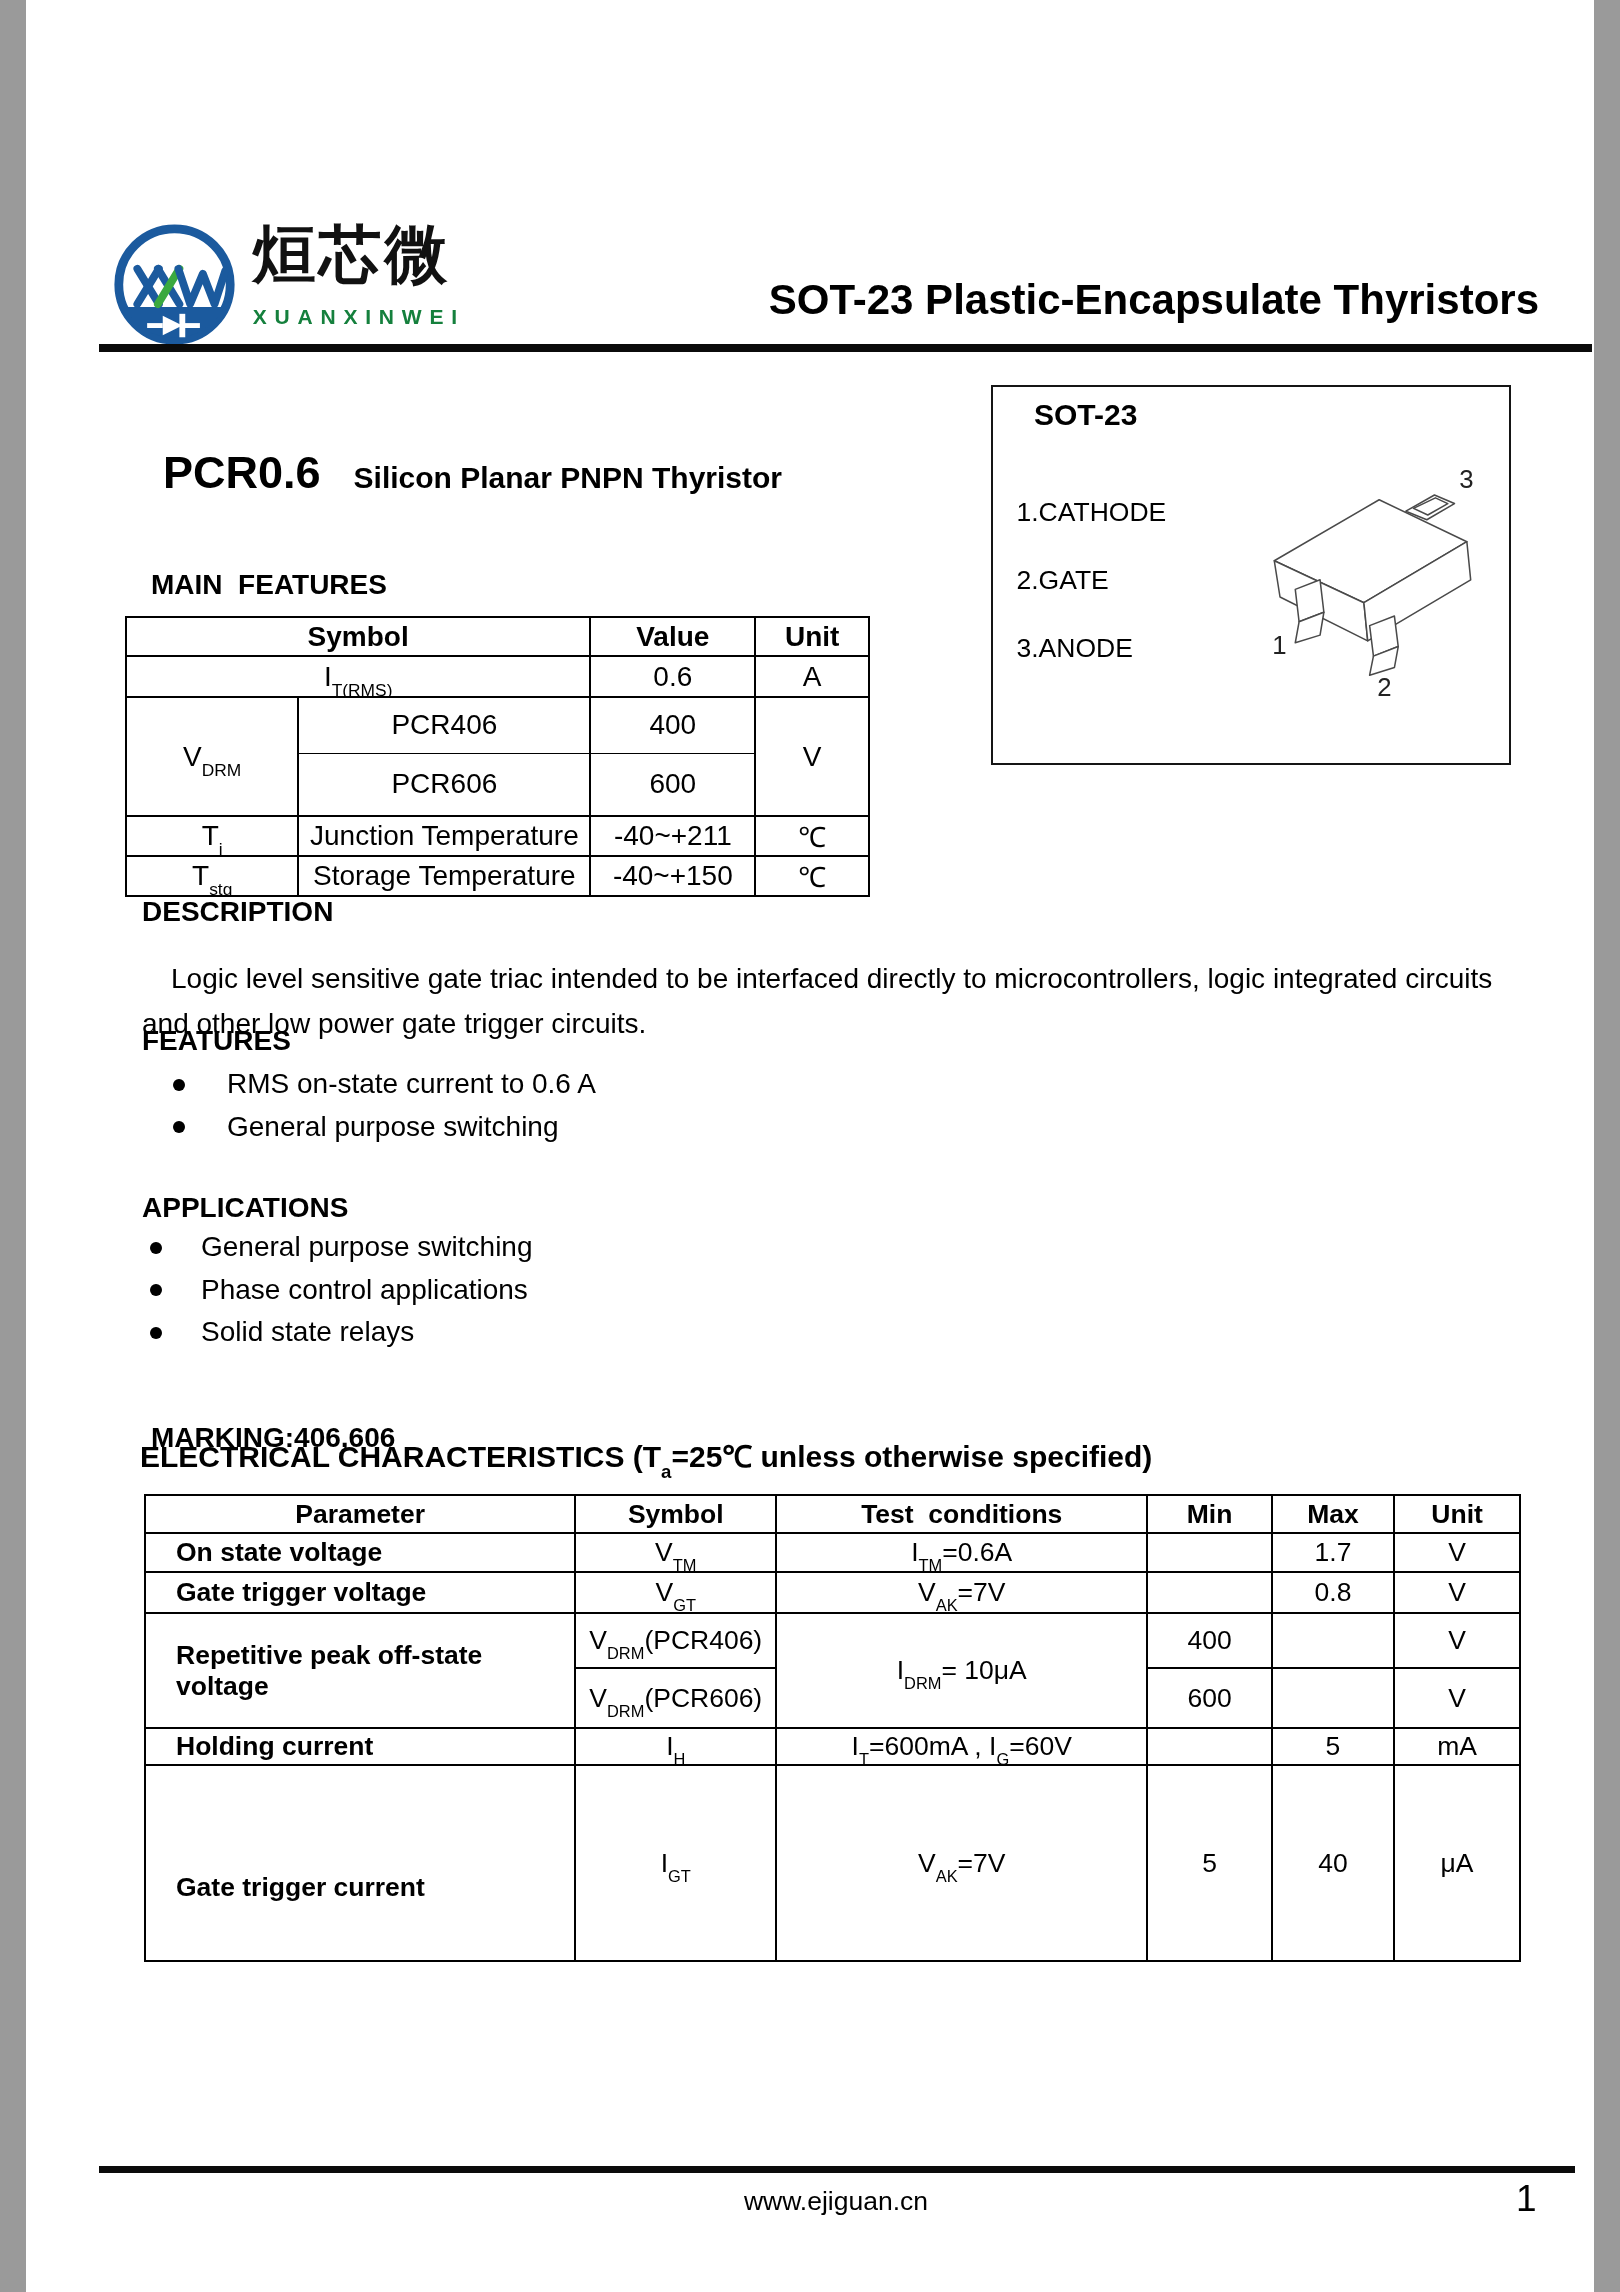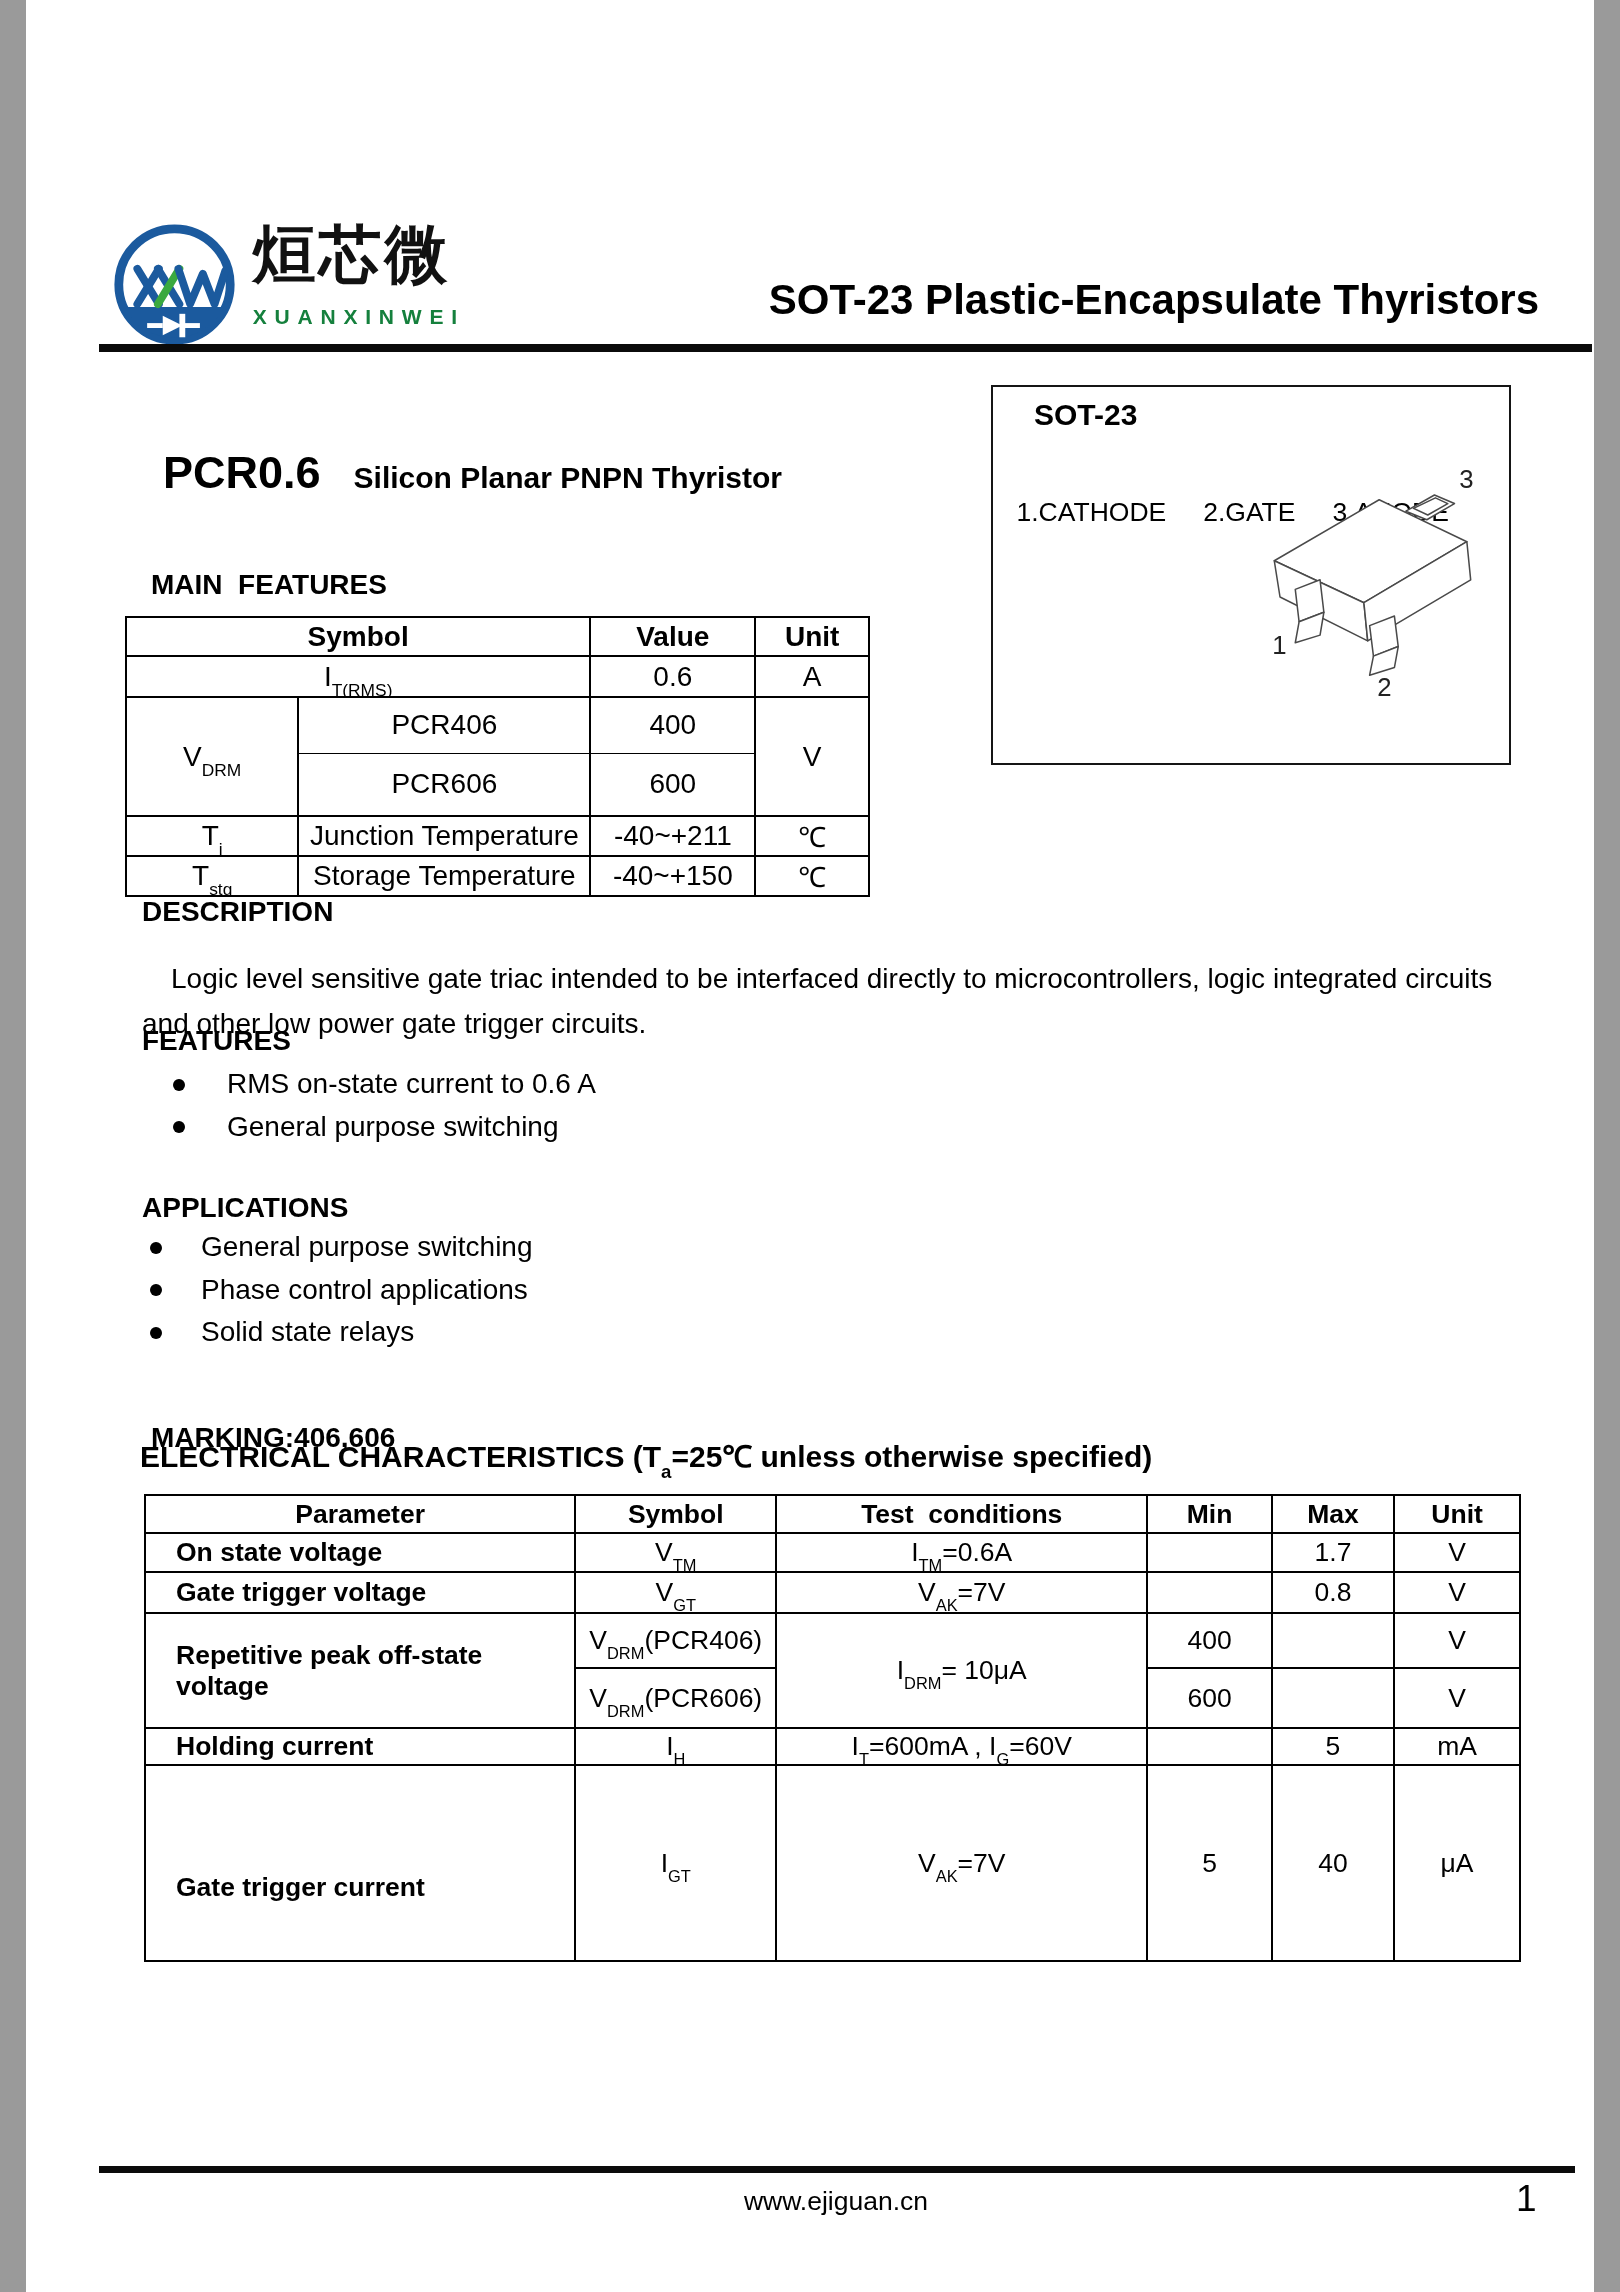--- a/index.html
+++ b/index.html
@@ -19,21 +19,21 @@
   .rule-top{left:73px;top:344px;width:1493px;height:7.8px;background:#0b0b0b;}
 
   
   .product-line{left:137px;top:447px;display:flex;align-items:baseline;gap:33px;}
   .part-number{font-size:45px;font-weight:bold;}
   .part-subtitle{font-size:30px;font-weight:bold;}
 
   
   .sot-box{left:965px;top:385px;width:516px;height:376px;border:2px solid #151515;}
   .sot-title{left:41px;top:11px;font-size:30px;font-weight:bold;}
-  .pin-labels{left:23.5px;top:110px;display:flex;gap:37px;font-size:26.5px;}
+  .pin-labels{left:23.5px;top:110px;display:flex;flex-direction:column;gap:37px;font-size:26.5px;}
   .pkg-svg{right:3.9px;top:63px;}
 
   
   .sec-h{font-size:28px;font-weight:bold;}
   .h-main-features{left:125px;top:569px;}
   .h-description{left:116px;top:896px;}
   .h-features{left:116px;top:1025px;}
   .h-applications{left:116px;top:1192px;}
   .marking{left:125px;top:1422px;font-size:28px;font-weight:bold;}
   .h-elec{left:114px;top:1435px;font-size:30px;font-weight:bold;}

